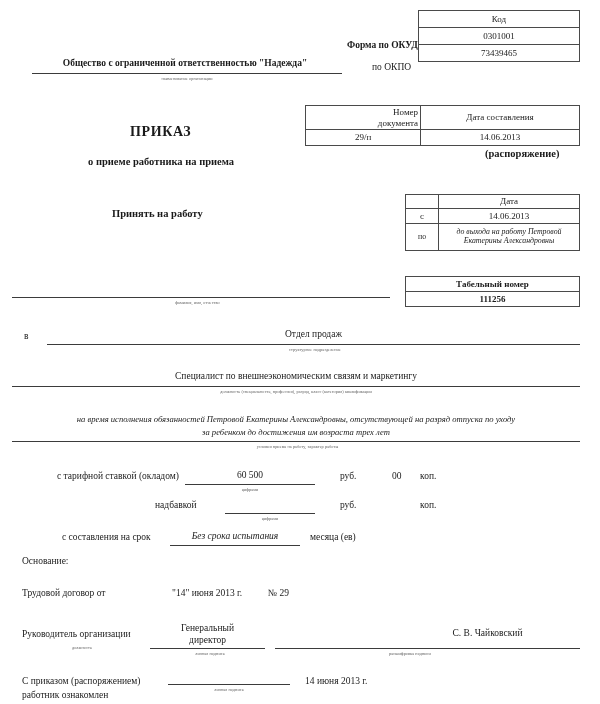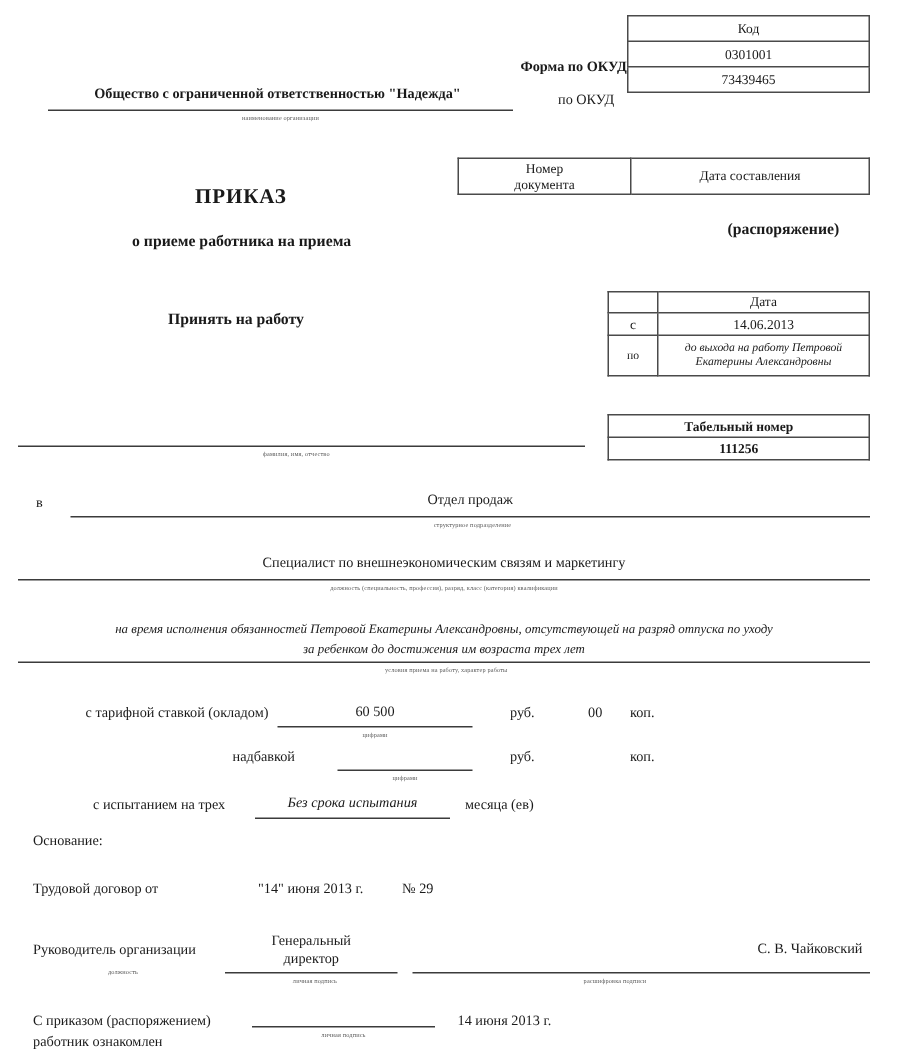--- a/index.html
+++ b/index.html
@@ -87,34 +87,38 @@
       <td>0301001</td>
     </tr>
     <tr>
       <td>73439465</td>
     </tr>
   </tbody>
     </table>
 
   <div class="abs t bold" style="left:347px; top:40px;">Форма по ОКУД</div>
 
-  <div class="abs t" style="left:372px; top:62px;">по ОКУД</div>
+  <div class="abs t" style="left:372px; top:62px;">по ОКПО</div>
 
   <div class="abs t bold ctr" style="left:30px; top:58px; width:310px;">Общество с ограниченной ответственностью "Надежда"</div>
   <div class="rule" style="left:32px; top:73px; width:310px;"></div>
   <div class="abs cap" style="left:32px; top:76px; width:310px;">наименование организации</div>
 
   <table class="tbl" id="docnum-table">
     <tbody>
         <tr>
-      <td class="head" style="width:42%;">
+      <td class="head" style="width:42%;text-align:right;">
         <div>Номер</div>
         <div>документа</div>
       </td>
       <td class="head">Дата составления</td>
+    </tr>
+    <tr>
+      <td class="val">29/п</td>
+      <td class="val">14.06.2013</td>
     </tr>
   </tbody>
     </table>
 
   <div class="abs bold" style="left:130px; top:124px; font-size:14px; letter-spacing:.6px;">ПРИКАЗ</div>
   <div class="abs bold" style="left:88px; top:156px; font-size:10.5px;">о приеме работника на приема</div>
   <div class="abs bold" style="left:485px; top:148px; font-size:10.5px;">(распоряжение)</div>
 
   <div class="abs bold" style="left:112px; top:208px; font-size:10.5px;">Принять на работу</div>
 
@@ -176,40 +180,40 @@
   <div class="abs t" style="left:420px; top:471px;">коп.</div>
 
   <div class="abs t" style="left:155px; top:500px;">надбавкой</div>
   <div class="abs t ctr" style="left:225px; top:499px; width:90px;"></div>
   <div class="rule" style="left:225px; top:513px; width:90px;"></div>
   <div class="abs cap" style="left:225px; top:516px; width:90px;">цифрами</div>
 
   <div class="abs t" style="left:340px; top:500px;">руб.</div>
   <div class="abs t" style="left:420px; top:500px;">коп.</div>
 
-  <div class="abs t" style="left:62px; top:532px;">с испытанием на трех</div>
+  <div class="abs t" style="left:62px; top:532px;">с составления на срок</div>
   <div class="abs t ital ctr" style="left:170px; top:531px; width:130px;">Без срока испытания</div>
   <div class="rule" style="left:170px; top:545px; width:130px;"></div>
   <div class="abs t" style="left:310px; top:532px;">месяца (ев)</div>
 
   <div class="abs t" style="left:22px; top:556px;">Основание:</div>
 
   <div class="abs t" style="left:22px; top:588px;">Трудовой договор от</div>
   <div class="abs t" style="left:172px; top:588px;">"14" июня 2013 г.</div>
   <div class="abs t" style="left:268px; top:588px;">№ 29</div>
 
   <div class="abs t" style="left:22px; top:629px;">Руководитель организации</div>
   <div class="abs cap" style="left:42px; top:645px; width:80px;">должность</div>
 
   <div class="abs t ctr" style="left:150px; top:623px; width:115px;">Генеральный</div>
   <div class="abs t ctr" style="left:150px; top:635px; width:115px;">директор</div>
   <div class="rule" style="left:150px; top:648px; width:115px;"></div>
   <div class="abs cap" style="left:170px; top:651px; width:80px;">личная подпись</div>
 
-  <div class="abs t ctr" style="left:400px; top:628px; width:175px;text-align:right;">С. В. Чайковский</div>
+  <div class="abs t ctr" style="left:400px; top:628px; width:175px;">С. В. Чайковский</div>
   <div class="rule" style="left:275px; top:648px; width:305px;"></div>
   <div class="abs cap" style="left:345px; top:651px; width:130px;">расшифровка подписи</div>
 
   <div class="abs t" style="left:22px; top:676px;">С приказом (распоряжением)</div>
   <div class="abs t" style="left:22px; top:690px;">работник ознакомлен</div>
 
   <div class="rule" style="left:168px; top:684px; width:122px;"></div>
   <div class="abs cap" style="left:188px; top:687px; width:82px;">личная подпись</div>
 
   <div class="abs t" style="left:305px; top:676px;">14 июня 2013 г.</div>

